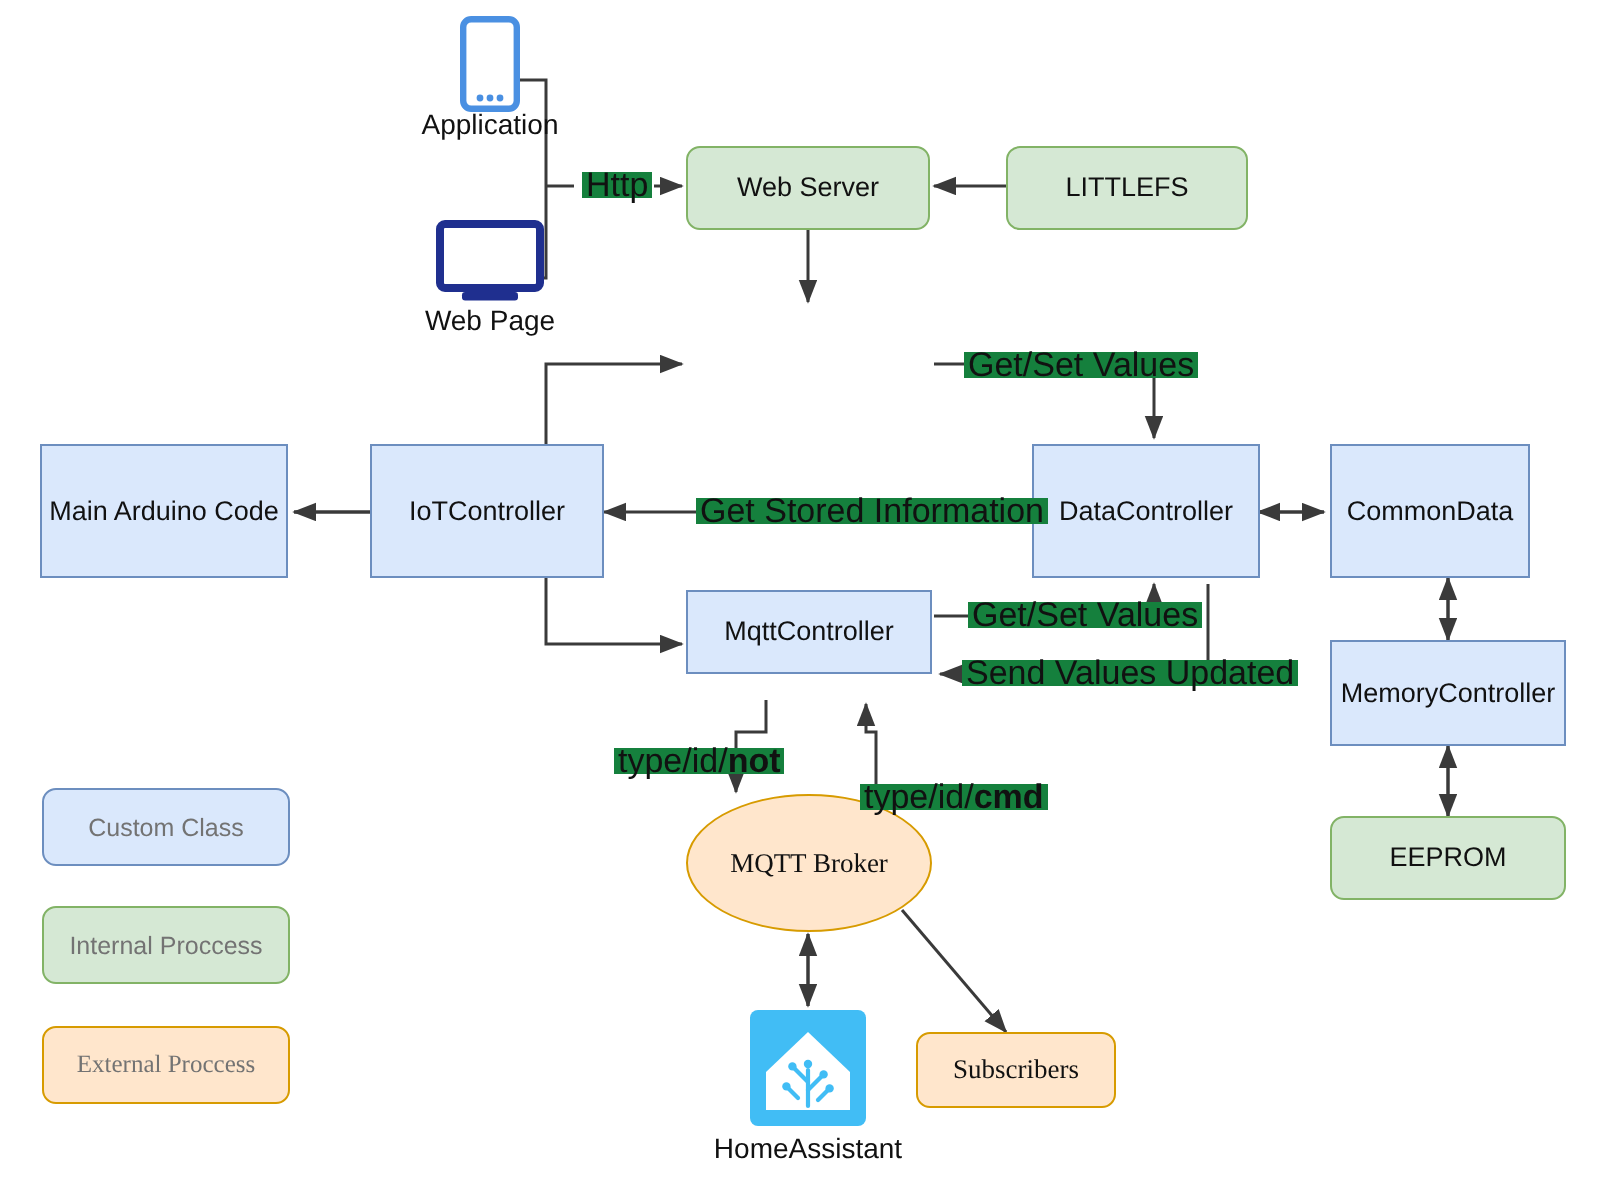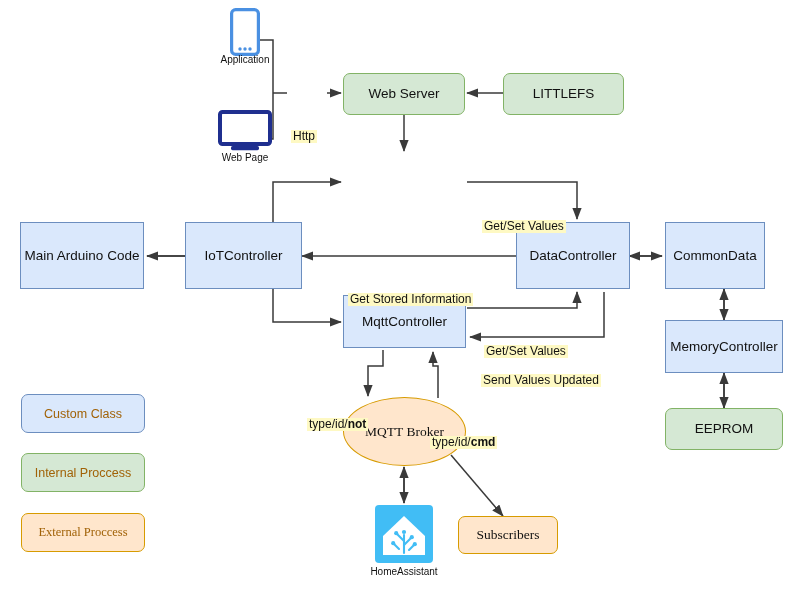--- a/index.html
+++ b/index.html
@@ -15,32 +15,32 @@
     align-items:center;justify-content:center;text-align:center;
     font-size:13.5px;line-height:1.15;color:#111111;
     z-index:2;
   }
   .custom{background:#dae8fc;border:1.1px solid #6c8ebf;}
   .internal{background:#d5e8d4;border:1.1px solid #82b366;}
   .external{background:#ffe6cc;border:1.1px solid #d79b00;font-family:Liberation Serif, serif;}
   .rounded{border-radius:7px;}
   .ellipse{border-radius:50%;}
   .edge-label{
-    position:absolute;z-index:3;background:#fef9c3;
-    font-size:12px;color:#111111;white-space:nowrap;
-    padding:0 2px;line-height:13px;margin-top:44px;
+    position:absolute;z-index:3;background:#15803d;
+    font-size:17px;color:#111111;white-space:nowrap;
+    padding:0 2px;line-height:13px;
   }
   .icon-label{
-    position:absolute;z-index:3;font-size:10px;color:#111111;
+    position:absolute;z-index:3;font-size:14px;color:#111111;
     white-space:nowrap;text-align:center;
   }
   .legend-box{
     position:absolute;box-sizing:border-box;display:flex;
     align-items:center;justify-content:center;border-radius:7px;
-    font-size:12.5px;color:#a16207;z-index:2;
+    font-size:12.5px;color:#737373;z-index:2;
   }
   .icon{position:absolute;z-index:3;}
   b{font-weight:bold;}
 </style>
 </head>
 <body>
 
 <div id="canvas">
 
   <svg id="wires" viewBox="0 0 800 600" xmlns="http://www.w3.org/2000/svg">
@@ -150,21 +150,21 @@
   <div class="node custom" style="left:185px;top:222px;width:117px;height:67px;">IoTController</div>
 
   <div class="node custom" style="left:516px;top:222px;width:114px;height:67px;">DataController</div>
 
   <div class="node custom" style="left:665px;top:222px;width:100px;height:67px;">CommonData</div>
 
   <div class="node custom" style="left:665px;top:320px;width:118px;height:53px;">MemoryController</div>
 
   <div class="node internal rounded" style="left:665px;top:408px;width:118px;height:42px;">EEPROM</div>
 
-  <div class="node custom" style="left:343px;top:295px;width:123px;height:53px;">MqttController</div>
+  <div class="node custom" style="left:343px;top:295px;width:123px;height:42px;">MqttController</div>
 
   <div class="node external ellipse" style="left:343px;top:397px;width:123px;height:69px;">MQTT Broker</div>
 
   <div class="node external rounded" style="left:458px;top:516px;width:100px;height:38px;">Subscribers</div>
 
   <div class="edge-label" style="left:291px;top:86px;">Http</div>
 
   <div class="edge-label" style="left:482px;top:176px;">Get/Set Values</div>
 
   <div class="edge-label" style="left:348px;top:249px;">Get Stored Information</div>

